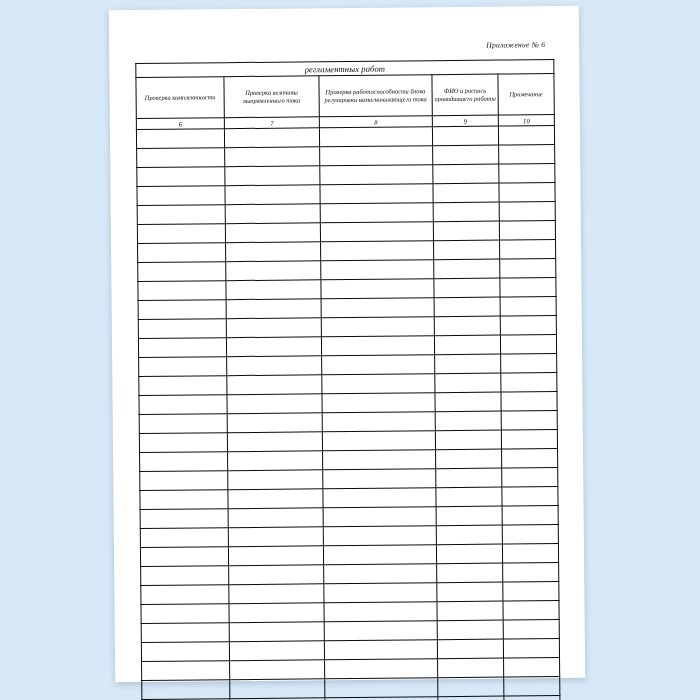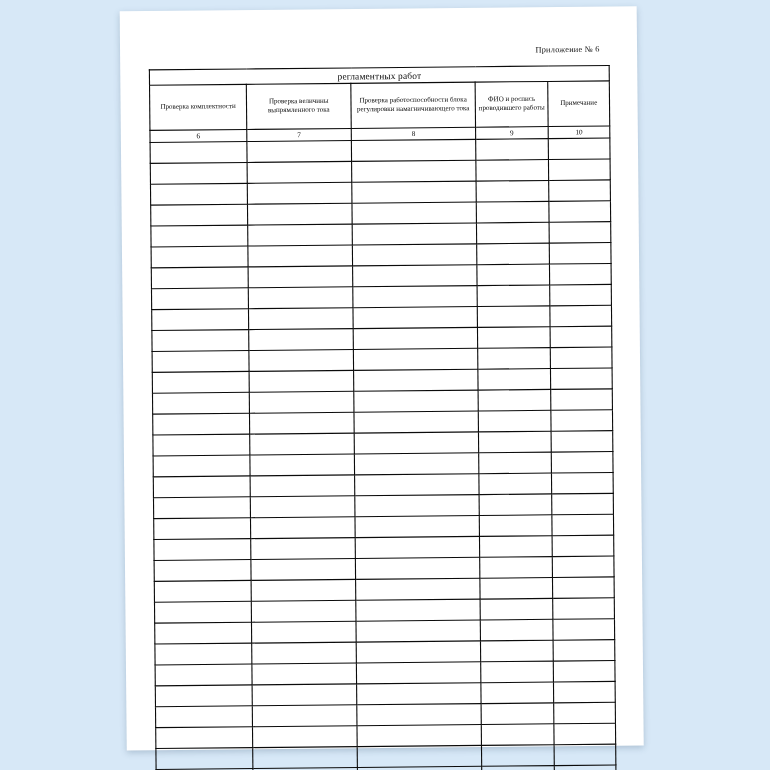--- a/index.html
+++ b/index.html
@@ -10,20 +10,21 @@
     width: 700px;
     height: 700px;
     background: #d7e8f7;
     font-family: "Liberation Serif", serif;
     overflow: hidden;
   }
   #stage {
     position: relative;
     width: 608px;
     height: 700px;
+    font-style: italic;
   }
   
   #sheet {
     position: absolute;
     left: 112px;
     top: 8px;
     width: 470px;
     height: 672px;
     background: #ffffff;
     box-shadow: 0 2px 6px rgba(60, 90, 120, 0.28);

